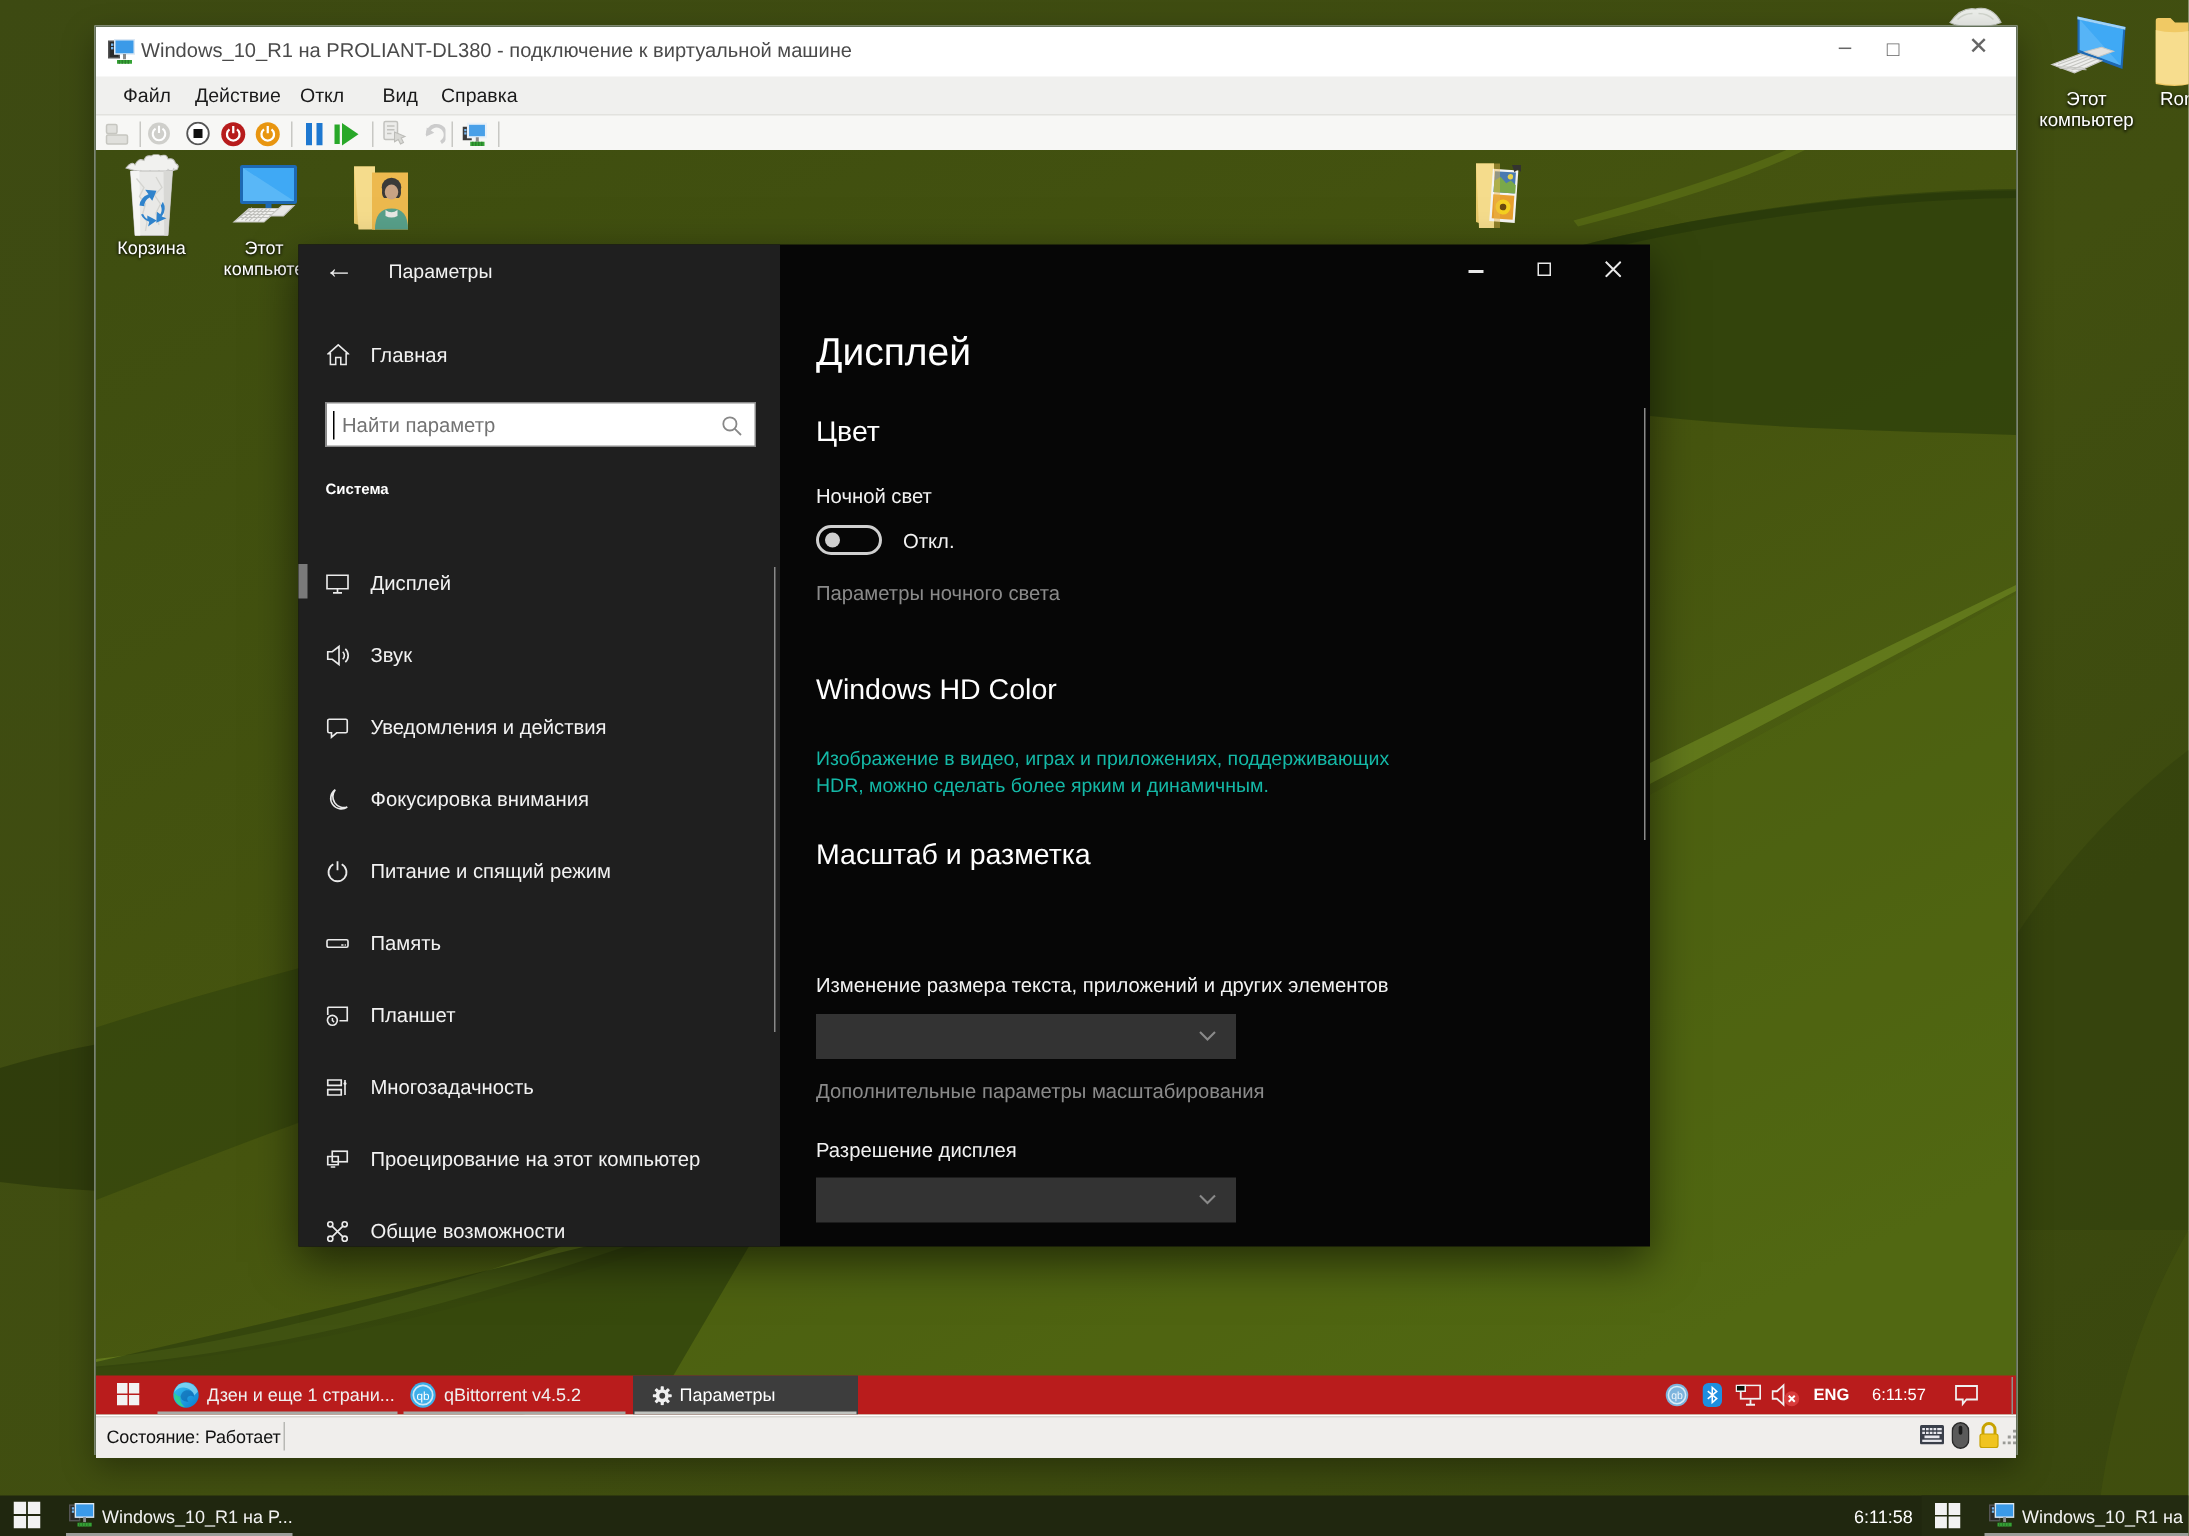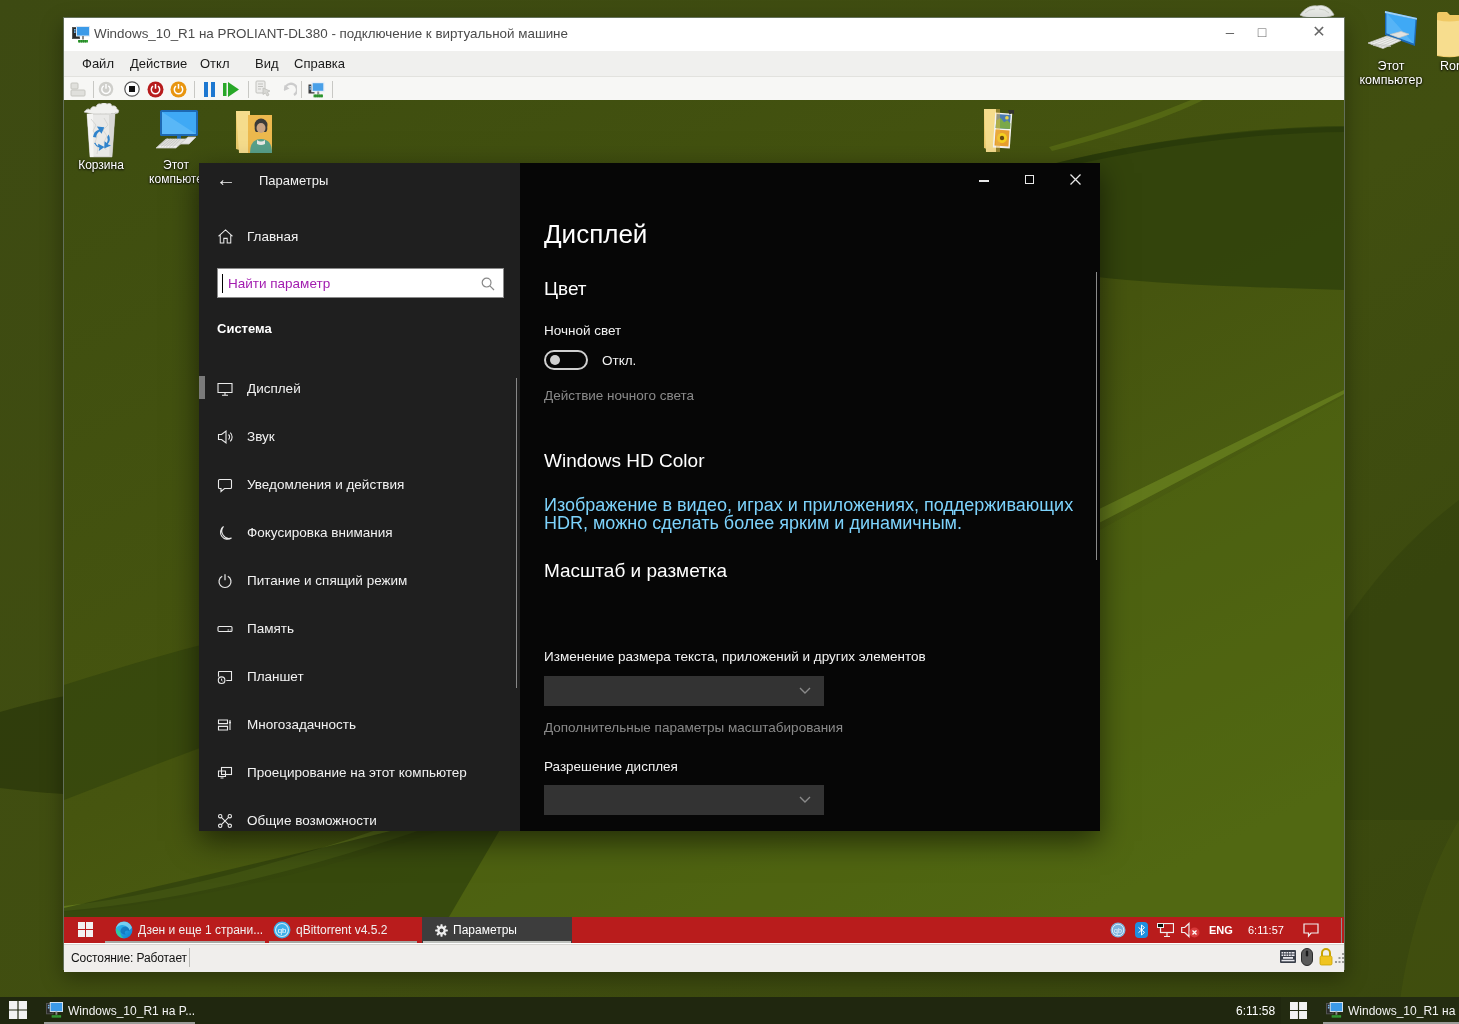--- a/index.html
+++ b/index.html
@@ -303,28 +303,28 @@
   <div class="abs" style="left:12px;top:3px;width:30px;height:26px;font-size:20px;color:#eee;text-align:center;line-height:26px">←</div>
   <div class="abs" style="left:60px;top:10px;font-size:13px;color:#f2f2f2">Параметры</div>
 
   <svg class="abs" style="left:19px;top:66px" width="15" height="15" viewBox="0 0 16 16">
       <path d="M8,1 L15,7.2 L13.6,7.2 L13.6,15 L9.8,15 L9.8,10 L6.2,10 L6.2,15 L2.4,15 L2.4,7.2 L1,7.2 Z" fill="none" stroke="#eaeaea" stroke-width="1.1"></path>
     </svg>
   <div class="abs" style="left:48px;top:66px;font-size:13.5px;color:#f2f2f2">Главная</div>
 
   <div class="abs" style="left:18px;top:105px;width:287px;height:30px;background:#fff;border:1px solid #8a8a8a">
     <div class="abs" style="left:4px;top:5px;width:1px;height:19px;background:#000"></div>
-    <div class="abs" style="left:10px;top:7px;font-size:13.5px;color:#a21caf">Найти параметр</div>
+    <div class="abs" style="left:10px;top:7px;font-size:13.5px;color:#737373">Найти параметр</div>
     <svg class="abs" style="left:263px;top:8px" width="14" height="14" viewBox="0 0 14 14">
         <circle cx="5.6" cy="5.6" r="4.4" fill="none" stroke="#888" stroke-width="1.2"></circle>
         <line x1="8.9" y1="8.9" x2="13" y2="13" stroke="#888" stroke-width="1.2"></line>
       </svg>
   </div>
 
-  <div class="abs" style="left:18px;top:158px;font-size:13px;font-weight:bold;color:#fff">Система</div>
+  <div class="abs" style="left:18px;top:158px;font-size:10px;font-weight:bold;color:#fff">Система</div>
 
   <div class="navtx" style="top:218px">Дисплей</div>
   <svg class="navic" style="top:218px" viewBox="0 0 16 16">
       <path d="M1,2.5 h14 v9 h-14 Z M8,11.5 v2.5 M5,14.2 h6" fill="none" stroke="#eaeaea" stroke-width="1.1"></path>
     </svg>
   <div class="navtx" style="top:266px">Звук</div>
   <svg class="navic" style="top:266px" viewBox="0 0 16 16">
       <path d="M1.5,5.5 h3 L9,2 v12 L4.5,10.5 h-3 Z" fill="none" stroke="#eaeaea" stroke-width="1.1"></path>
       <path d="M11.5,5.5 a3.4,3.4 0 0 1 0,5 M13.2,3.6 a6,6 0 0 1 0,8.8" fill="none" stroke="#eaeaea" stroke-width="1.1"></path>
     </svg>
@@ -383,24 +383,24 @@
     </svg>
 
   <div class="abs" style="left:345px;top:56px;font-size:26px;font-weight:350;color:#fff">Дисплей</div>
   <div class="abs" style="left:345px;top:115px;font-size:19px;color:#fff">Цвет</div>
   <div class="abs" style="left:345px;top:160px;font-size:13.5px;color:#f2f2f2">Ночной свет</div>
 
   <div class="abs" style="left:345px;top:187px;width:44px;height:20px;border:2px solid #cfcfcf;border-radius:10px">
     <div class="abs" style="left:4px;top:3px;width:10px;height:10px;border-radius:50%;background:#cfcfcf"></div>
   </div>
   <div class="abs" style="left:403px;top:190px;font-size:13.5px;color:#f2f2f2">Откл.</div>
-  <div class="abs" style="left:345px;top:225px;font-size:13.5px;color:#8a8a8a">Действие ночного света</div>
+  <div class="abs" style="left:345px;top:225px;font-size:13.5px;color:#8a8a8a">Параметры ночного света</div>
 
   <div class="abs" style="left:345px;top:287px;font-size:19px;color:#fff">Windows HD Color</div>
-  <div class="abs" style="left:345px;top:334px;font-size:18px;color:#7dd3fc;line-height:17.5px">Изображение в видео, играх и приложениях, поддерживающих<br>HDR, можно сделать более ярким и динамичным.</div>
+  <div class="abs" style="left:345px;top:334px;font-size:13px;color:#14b8a6;line-height:17.5px">Изображение в видео, играх и приложениях, поддерживающих<br>HDR, можно сделать более ярким и динамичным.</div>
 
   <div class="abs" style="left:345px;top:397px;font-size:19px;color:#fff">Масштаб и разметка</div>
   <div class="abs" style="left:345px;top:486px;font-size:13.5px;color:#f2f2f2">Изменение размера текста, приложений и других элементов</div>
 
   <div class="abs" style="left:345px;top:513px;width:280px;height:30px;background:#333333">
     <svg class="abs" style="left:255px;top:11px" width="12" height="8" viewBox="0 0 12 8">
         <path d="M1,1 L6,6 L11,1" fill="none" stroke="#8a8a8a" stroke-width="1.4"></path>
       </svg>
   </div>
   <div class="abs" style="left:345px;top:557px;font-size:13.5px;color:#8a8a8a">Дополнительные параметры масштабирования</div>

